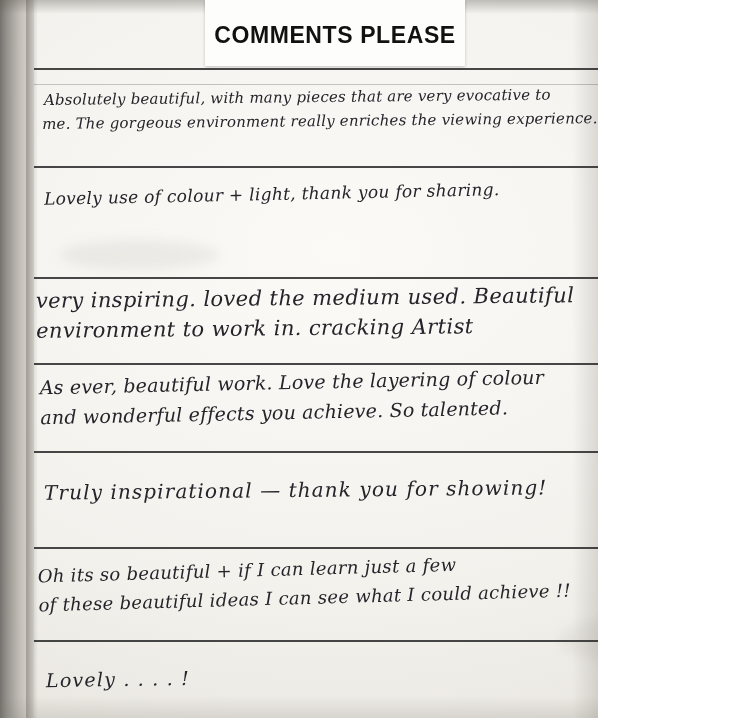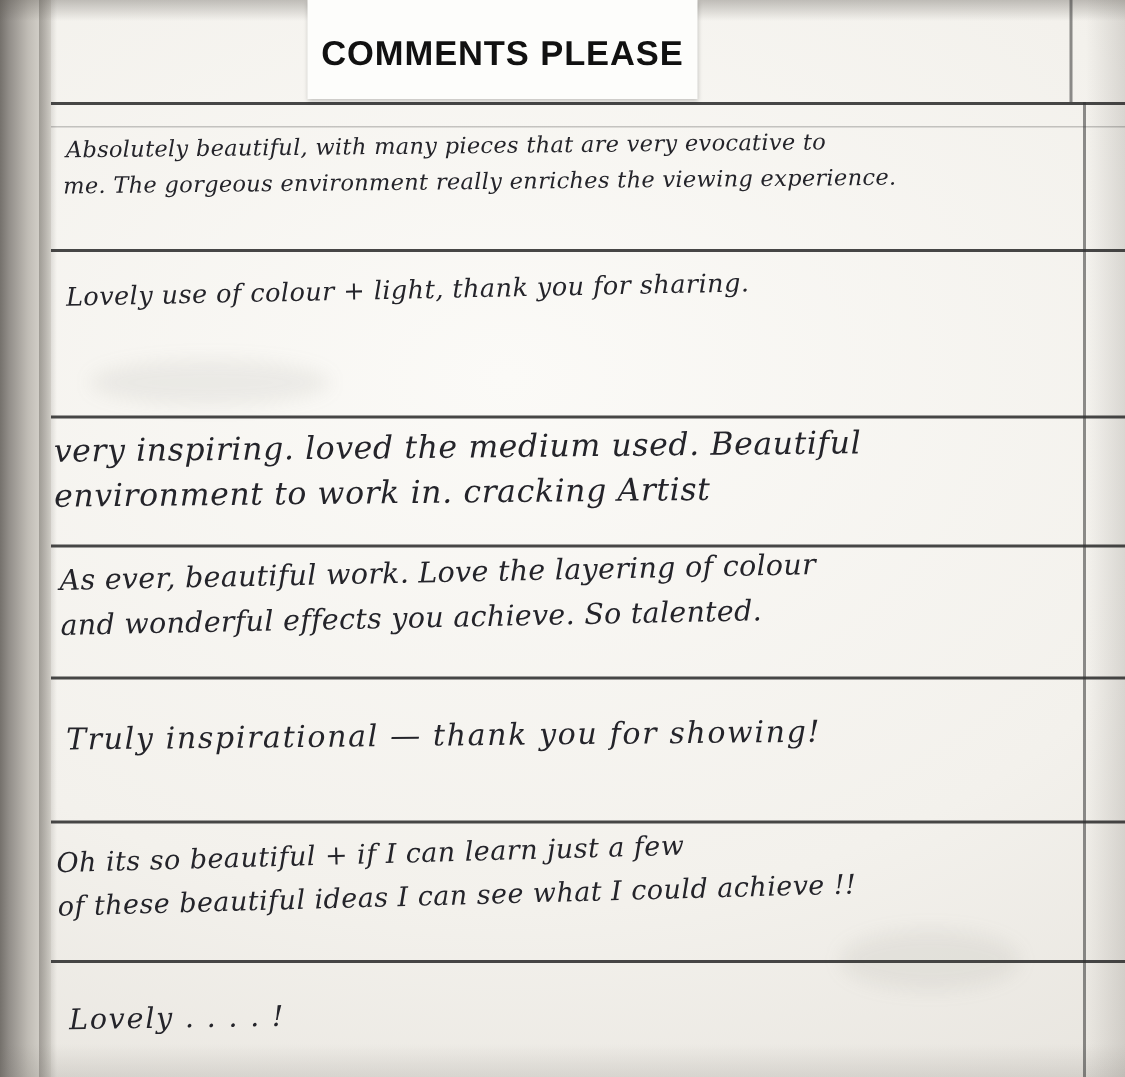--- a/index.html
+++ b/index.html
@@ -5,21 +5,21 @@
   html, body {
     margin: 0;
     padding: 0;
     background: #ffffff;
   }
   body {
     font-family: "Liberation Sans", sans-serif;
   }
   #page {
     position: relative;
-    width: 750px;
+    width: 598px;
     height: 718px;
     overflow: hidden;
     background: #737373;
   }
   
   .paper {
     position: absolute;
     left: 0; top: 0;
     width: 750px; height: 718px;
     background:

